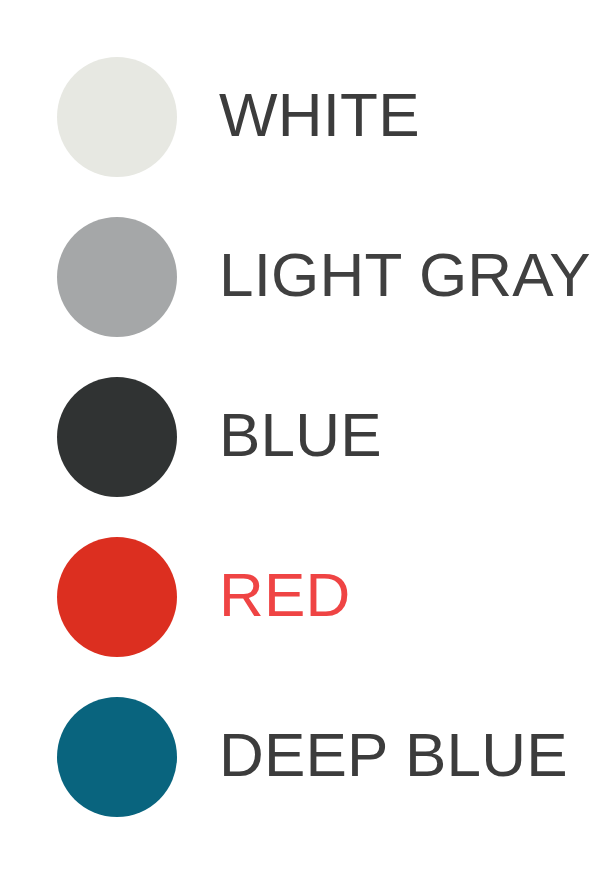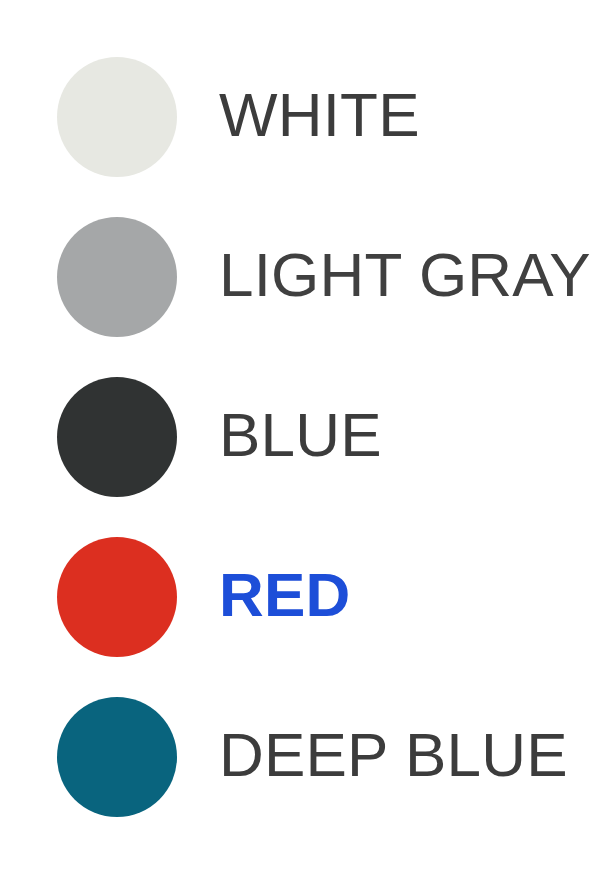--- a/index.html
+++ b/index.html
@@ -71,21 +71,21 @@
     <span class="swatch-label" style="color: #404040;">LIGHT GRAY</span>
   </div>
 
   <div class="swatch-row">
     <span class="swatch-dot" style="background-color: rgb(48, 51, 51);"></span>
     <span class="swatch-label" style="color: rgb(60, 60, 60);">BLUE</span>
   </div>
 
   <div class="swatch-row">
     <span class="swatch-dot" style="background-color: rgb(220, 47, 32);"></span>
-    <span class="swatch-label" style="color: #1d4ed8; font-weight: bold;">RED</span>
+    <span class="swatch-label" style="color: #ef4444;">RED</span>
   </div>
 
   <div class="swatch-row">
     <span class="swatch-dot" style="background-color: rgb(9, 100, 126);"></span>
     <span class="swatch-label" style="color: rgb(60, 60, 60);">DEEP BLUE</span>
   </div>
 
 </div>
 
 </body></html>

